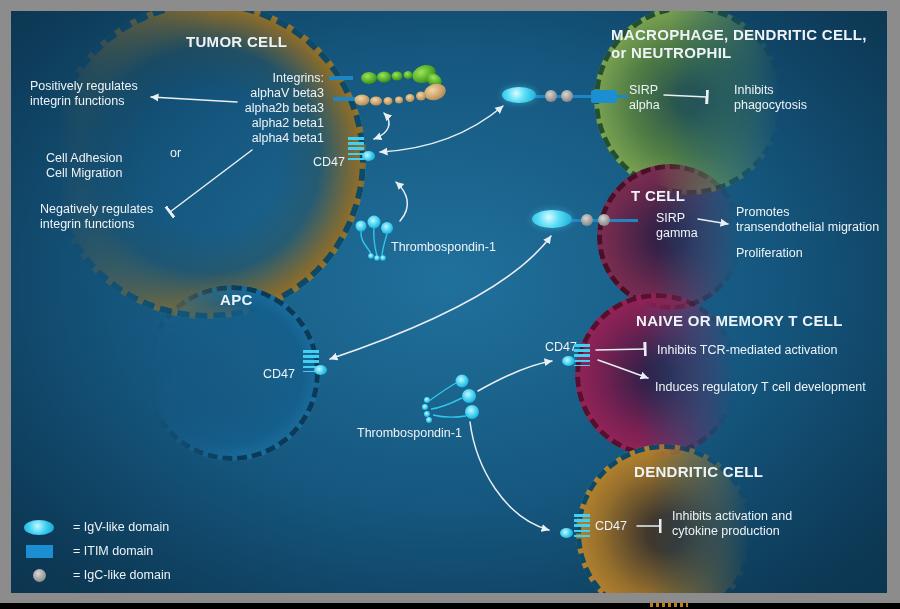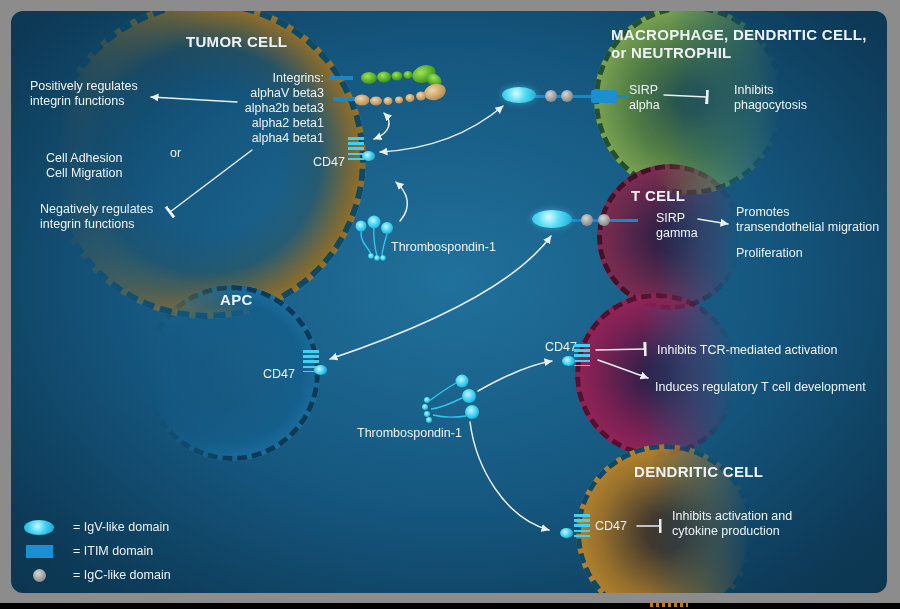--- a/index.html
+++ b/index.html
@@ -2,21 +2,21 @@
 <html><head>
 <meta charset="utf-8">
 <style>
   html,body{margin:0;padding:0;background:#000;}
   body{width:900px;height:609px;font-family:"Liberation Sans",sans-serif;}
   .frame{position:relative;width:900px;height:609px;background:#8c8c8c;overflow:hidden;}
   .bottom-bar{position:absolute;left:0;top:603px;width:900px;height:6px;background:#000;}
   .membrane-remnant{position:absolute;left:650px;top:602px;width:38px;height:5px;
     background:repeating-linear-gradient(90deg,#b97f28 0 3px,transparent 3px 6px);z-index:5;}
   .canvas{position:absolute;left:11px;top:11px;width:876px;height:582px;overflow:hidden;
-    background:radial-gradient(ellipse 720px 520px at 439px 269px,#20719c 0%,#15567e 45%,#0d3a57 75%,#0b2e45 100%);border-radius:12px;}
+    background:radial-gradient(ellipse 720px 520px at 439px 269px,#20719c 0%,#15567e 45%,#0d3a57 75%,#0b2e45 100%);}
   .scene{position:absolute;left:-11px;top:-11px;width:900px;height:609px;}
 
   .cell{position:absolute;border-radius:50%;z-index:1;}
   #cell-tumor{left:48px;top:1px;width:306px;height:306px;border:6px dashed #0e4a66;
     box-shadow:0 0 0 2px rgba(240,228,190,.55);
     background:radial-gradient(circle,rgba(12,46,68,0) 34%,rgba(60,80,70,.35) 52%,#8a6c2c 70%,#c88e2f 86%,#cf9838 100%);
     -webkit-mask:linear-gradient(to right,transparent 3%,#000 52%);mask:linear-gradient(to right,transparent 3%,#000 52%);}
   #cell-apc{left:144px;top:285px;width:166px;height:166px;border:5px dashed #0b3a58;
     box-shadow:0 0 0 2px rgba(110,190,235,.5);
     background:radial-gradient(circle,rgba(13,58,85,0) 20%,#155f8c 60%,#2282b6 95%);
@@ -215,20 +215,21 @@
       <div class="lbl" style="left:734px;top:83px;">Inhibits
 phagocytosis</div>
 
       <div class="lbl title" style="left:631px;top:187px;">T CELL</div>
       <div class="lbl" style="left:656px;top:211px;">SIRP
 gamma</div>
       <div class="lbl" style="left:736px;top:205px;">Promotes
 transendothelial migration</div>
       <div class="lbl" style="left:736px;top:246px;">Proliferation</div>
 
+      <div class="lbl title" style="left:636px;top:312px;">NAIVE OR MEMORY T CELL</div>
       <div class="lbl" style="left:545px;top:340px;">CD47</div>
       <div class="lbl" style="left:657px;top:343px;">Inhibits TCR-mediated activation</div>
       <div class="lbl" style="left:655px;top:380px;">Induces regulatory T cell development</div>
 
       <div class="lbl title" style="left:220px;top:291px;">APC</div>
       <div class="lbl" style="left:263px;top:367px;">CD47</div>
 
       <div class="lbl title" style="left:634px;top:463px;">DENDRITIC CELL</div>
       <div class="lbl" style="left:595px;top:519px;">CD47</div>
       <div class="lbl" style="left:672px;top:509px;">Inhibits activation and

